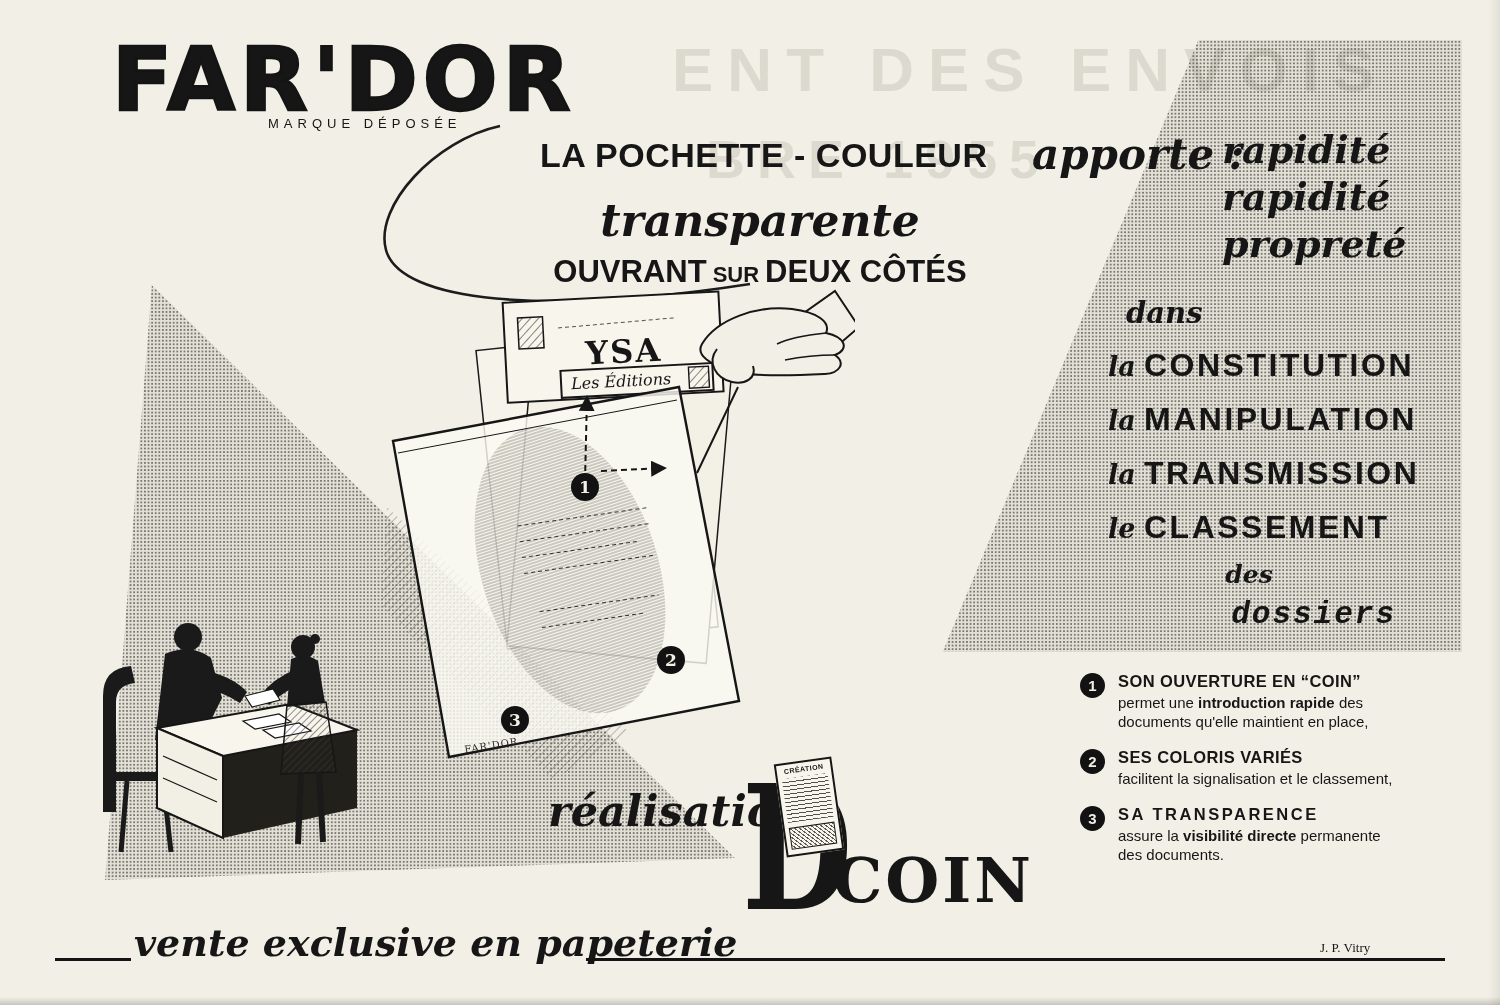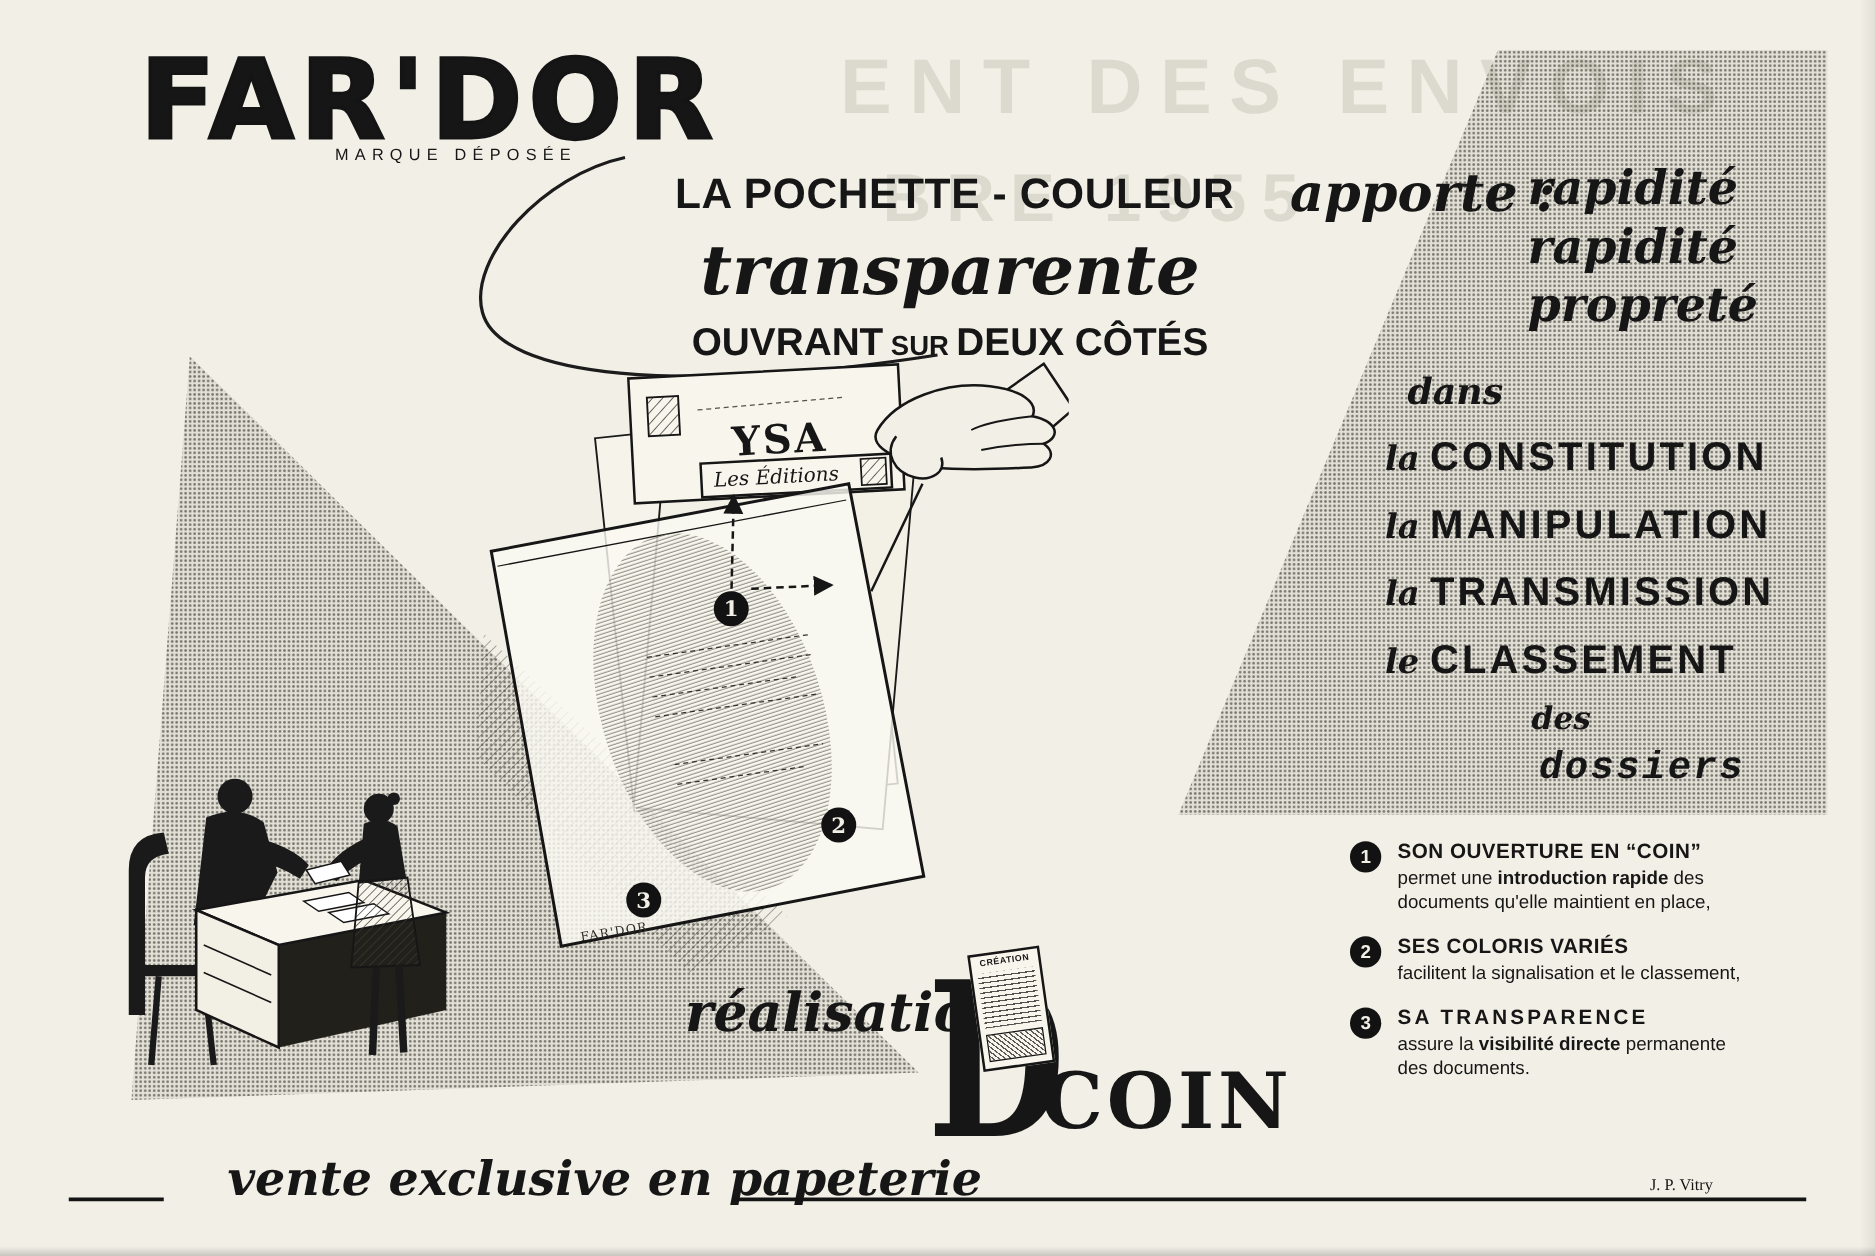--- a/index.html
+++ b/index.html
@@ -27,21 +27,21 @@
 
   
   .brand { left:112px; top:28px; font-family:"DejaVu Sans",sans-serif; font-weight:bold;
     font-size:88px; letter-spacing:5px; -webkit-text-stroke:2.5px #141414; white-space:nowrap; }
   .trademark { left:268px; top:116px; font-size:13px; font-weight:normal; letter-spacing:5px; }
 
   
   .tagline { left:540px; top:136px; width:440px; text-align:center; }
   .tag1 { font-size:34px; font-weight:bold; letter-spacing:0.5px; white-space:nowrap; }
   .serif-script { font-family:"DejaVu Serif", serif; font-style:italic; font-weight:bold; }
-  .tag2 { font-size:55px; margin-top:8px;font-style:italic; }
+  .tag2 { font-size:44px; margin-top:20px;font-style:italic; }
   .tag3 { font-size:31px; font-weight:bold; margin-top:8px; white-space:nowrap; }
   .tag3 .small { font-size:22px; padding:0 6px; }
 
   
   .apporte { left:1032px; top:130px; font-size:42px; white-space:nowrap; }
   .benefit-list { left:1222px; top:126px; font-size:38px; line-height:47px; }
 
   
   .domains-text { left:1108px; top:296px; width:292px; }
   .dans { font-size:29px; margin-left:18px; }
@@ -73,21 +73,21 @@
   .booklet-label { font-size:7px; font-weight:bold; text-align:center; letter-spacing:0.5px; }
   .booklet-lines { height:44px; margin-top:4px;
     background:repeating-linear-gradient(180deg, transparent 0 3px, rgba(25,25,25,0.75) 3px 4px); }
   .booklet-block { height:22px; margin-top:5px; border:1px solid #161616;
     background:repeating-linear-gradient(45deg, transparent 0 2px, rgba(25,25,25,0.7) 2px 3px); }
 
   
   .rule { height:3px; background:#141414; }
   .rule-left { left:55px; top:958px; width:76px; }
   .rule-right { left:586px; top:958px; width:859px; }
-  .footer-script { left:134px; top:920px; font-size:38px; white-space:nowrap;margin-left:48px; }
+  .footer-script { left:134px; top:920px; font-size:38px; white-space:nowrap; }
   .credit { left:1320px; top:940px; font-family:"Liberation Serif",serif; font-size:13px; }
 
   
   .edge-bottom { left:0; top:997px; width:1500px; height:8px;
     background:linear-gradient(rgba(0,0,0,0), rgba(0,0,0,0.18)); }
   .edge-right { left:1488px; top:0; width:12px; height:1005px;
     background:linear-gradient(90deg, rgba(0,0,0,0), rgba(0,0,0,0.07)); }
 
   svg { display:block; }
   svg text { font-family:"DejaVu Serif", serif; }

